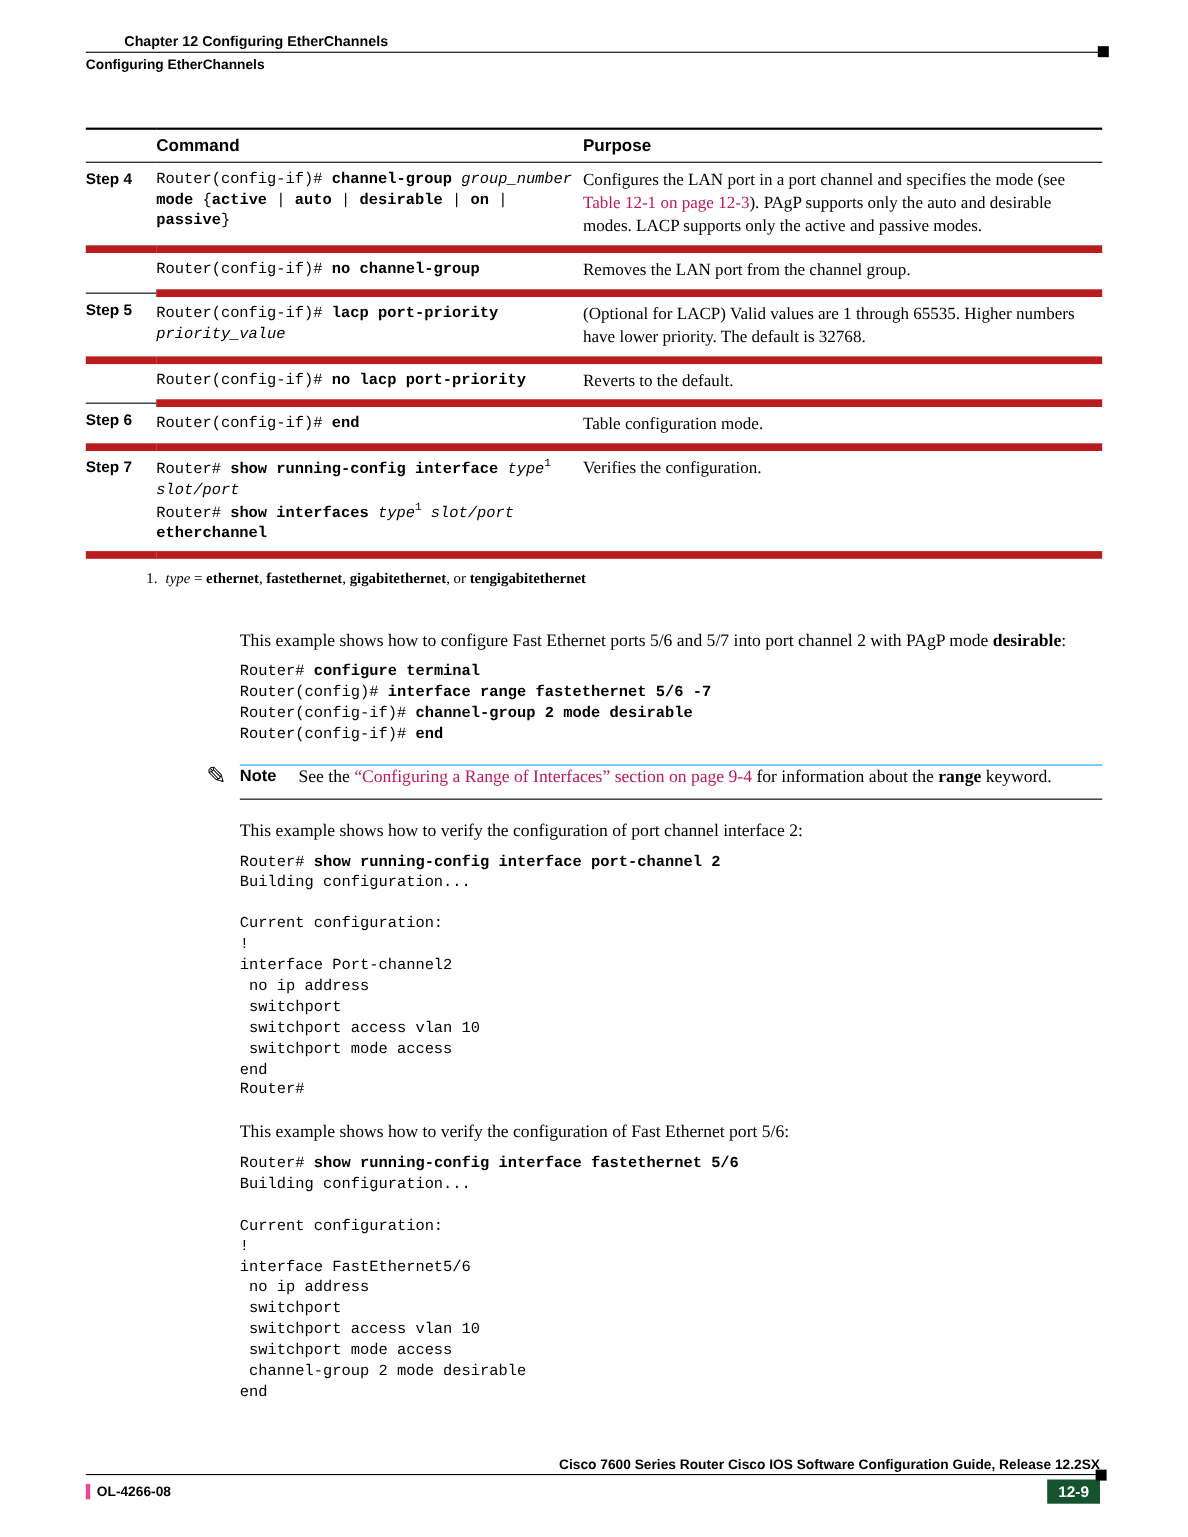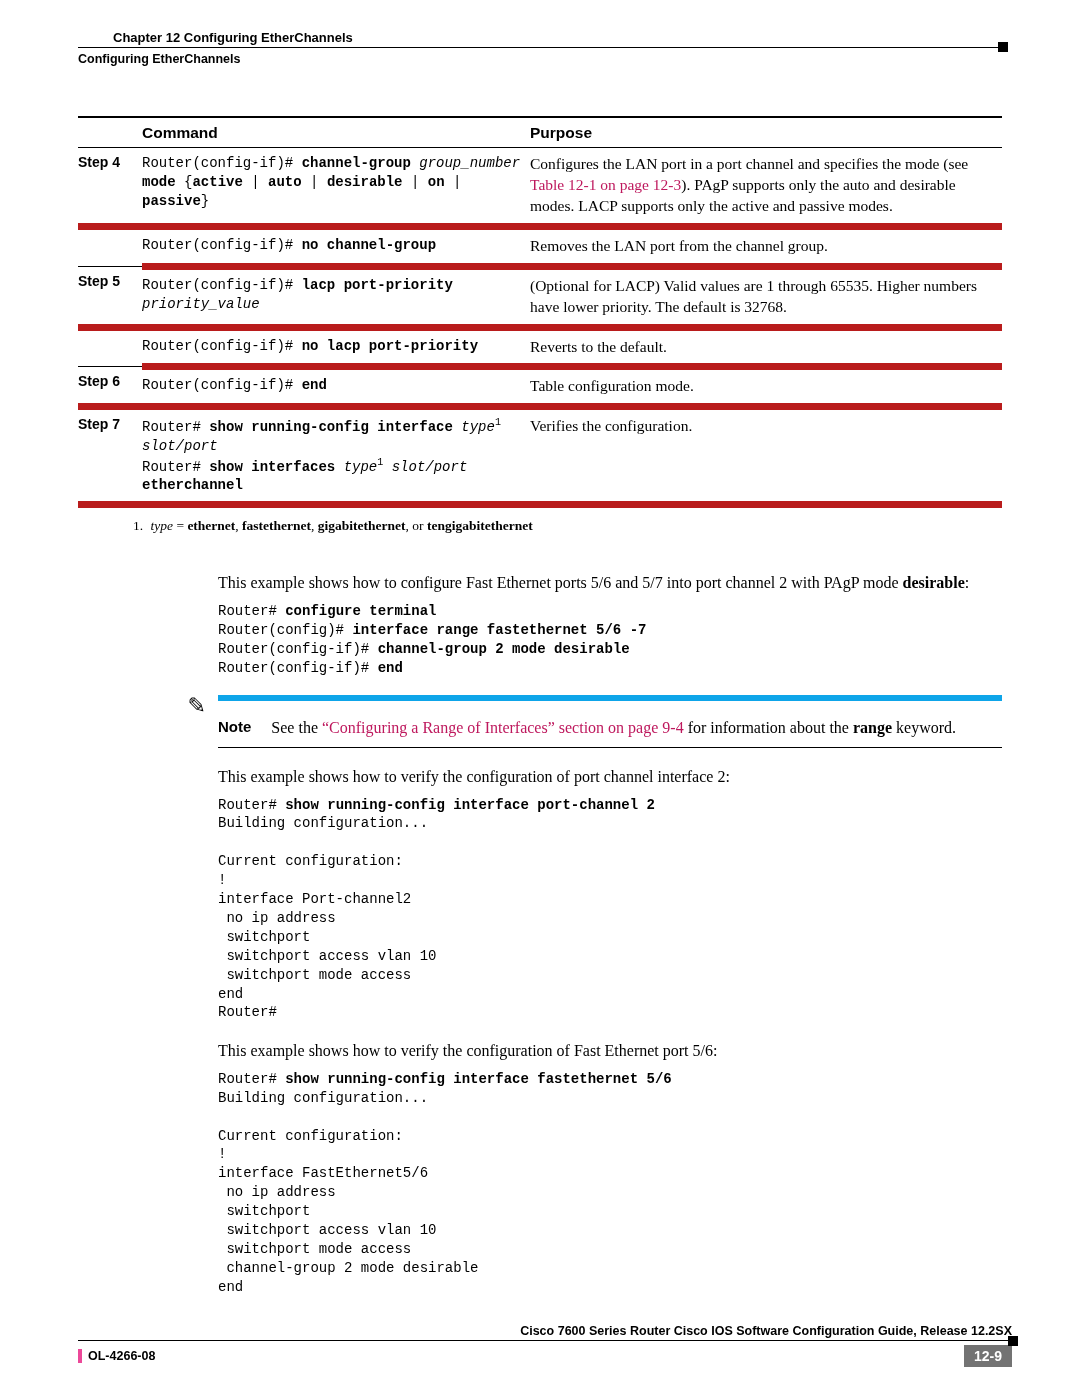--- a/index.html
+++ b/index.html
@@ -121,29 +121,29 @@
   .note-label {
     font-family: Arial, Helvetica, sans-serif;
     font-weight:bold;
     font-size: 15px;
     padding-right: 10px;
   }
   .note-body {
     flex: 1;
     font-size: 16px;
     line-height: 1.35;
-    border-top: 6px solid #0ea5e9;
+    border-top: 1px solid #0ea5e9;
     border-bottom: 1px solid #000;
-    padding: 16px 0 8px 0;
+    padding: 0 0 8px 0;
   }
   .note-wrap { display:flex; align-items:flex-start; gap:10px;}
 
   .footer {
     position:absolute;
-    left:78px; right:68px; bottom: 30px;
+    left:78px; right:80px; bottom: 30px;
   }
   .footer-top {
     display:flex; justify-content:flex-end;
     font-family: Arial, Helvetica, sans-serif;
     font-weight:bold;
     font-size: 12.5px;
     border-bottom: 1.5px solid #000;
     padding-bottom: 2px;
     position:relative;
   }
@@ -158,21 +158,21 @@
   .ol-num {
     font-family: Arial, Helvetica, sans-serif;
     font-weight:bold;
     font-size: 12.5px;
   }
   .ol-left-bar {
     border-left: 4px solid #ec4899;
     padding-left: 6px;
   }
   .page-num-box {
-    background:#737373; color:#fff;
+    background:#14532d; color:#fff;
     font-family: Arial, Helvetica, sans-serif;
     font-weight:bold;
     font-size: 14px;
     padding: 3px 10px;
   }
 </style>
 </head>
 <body>
 
 <div class="page">

